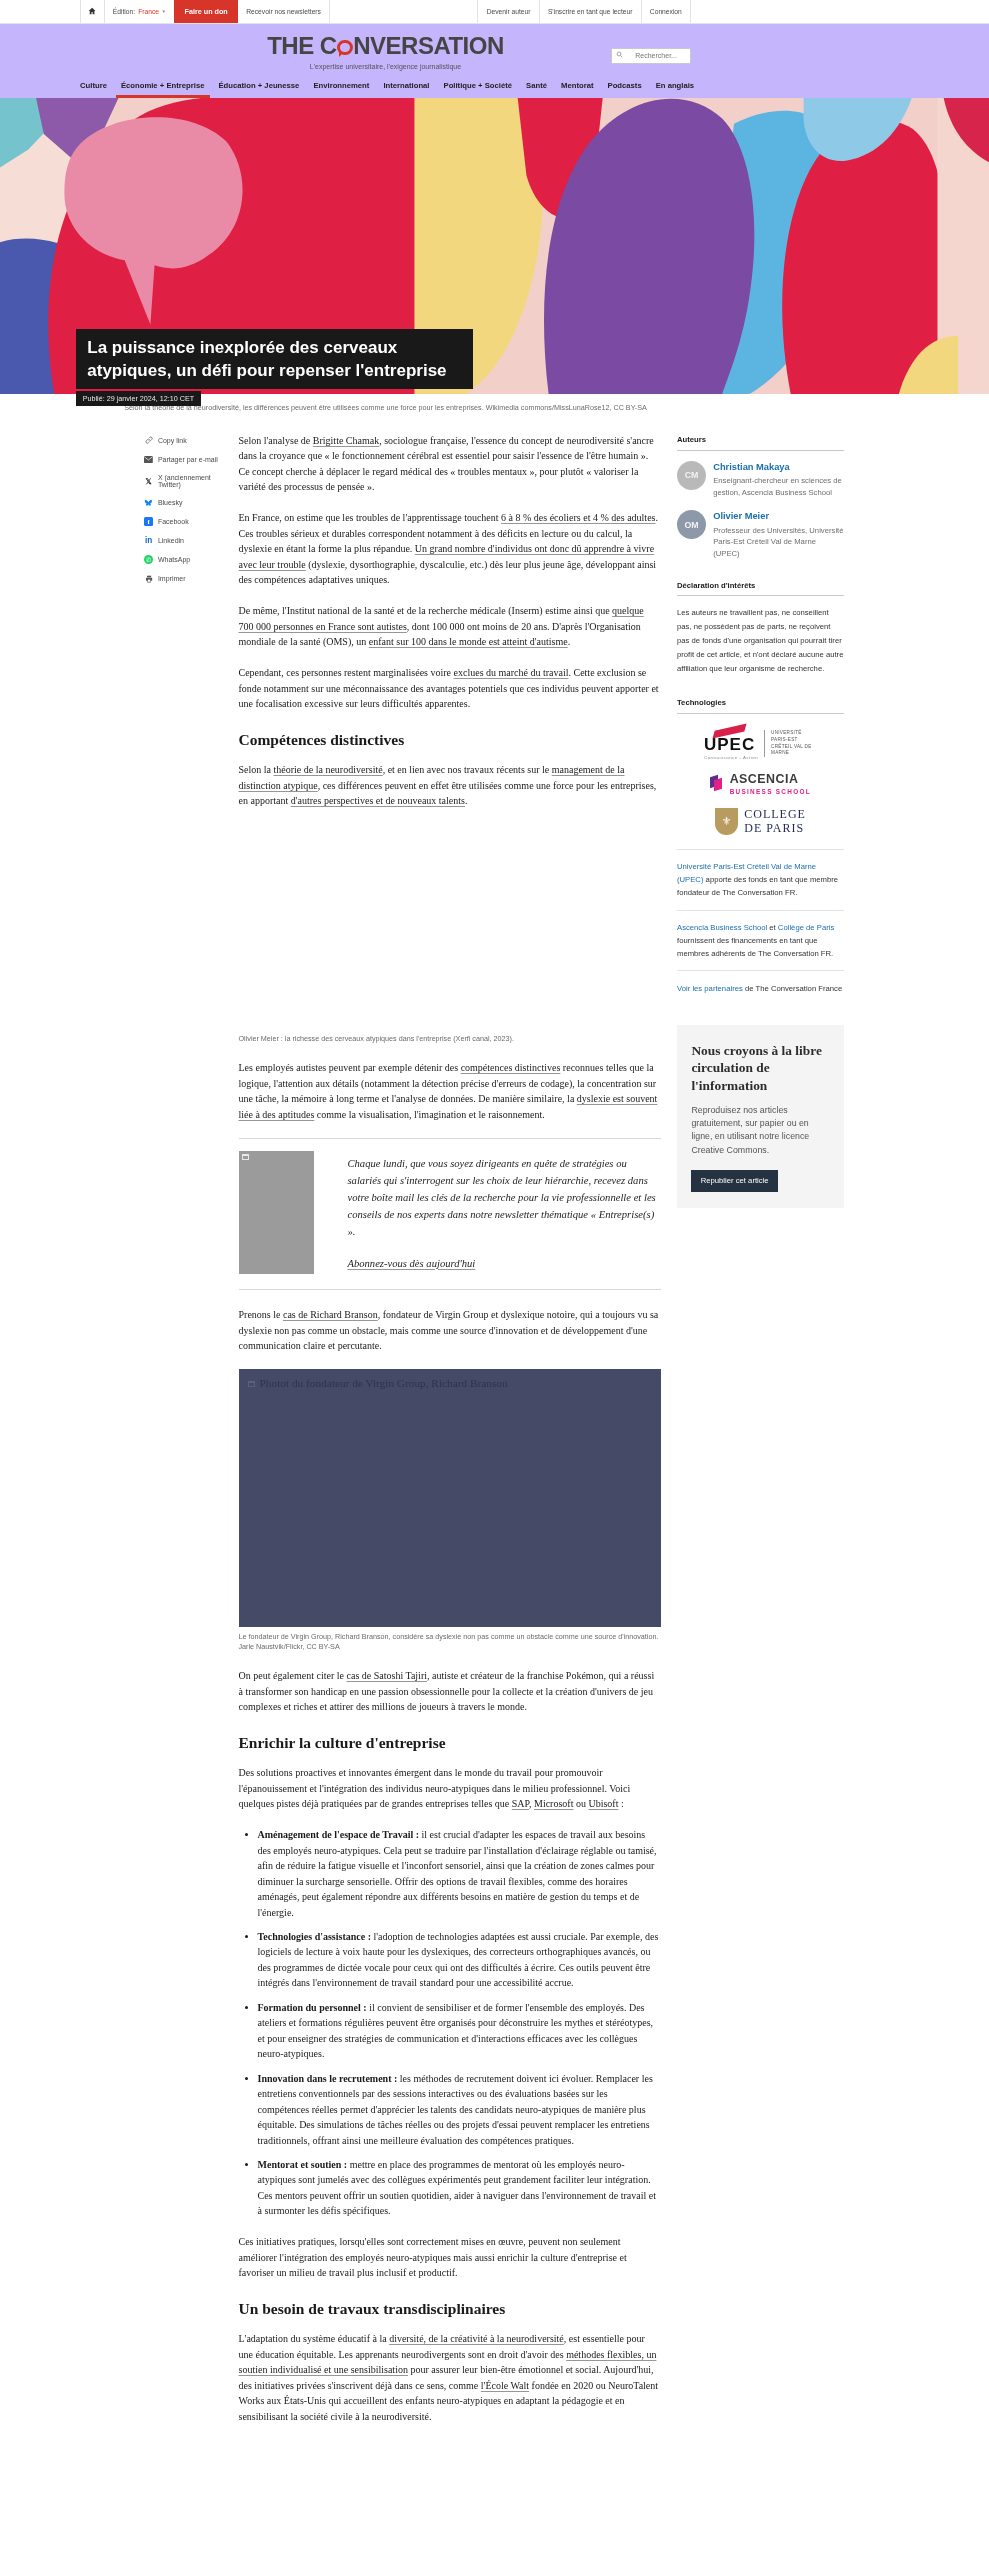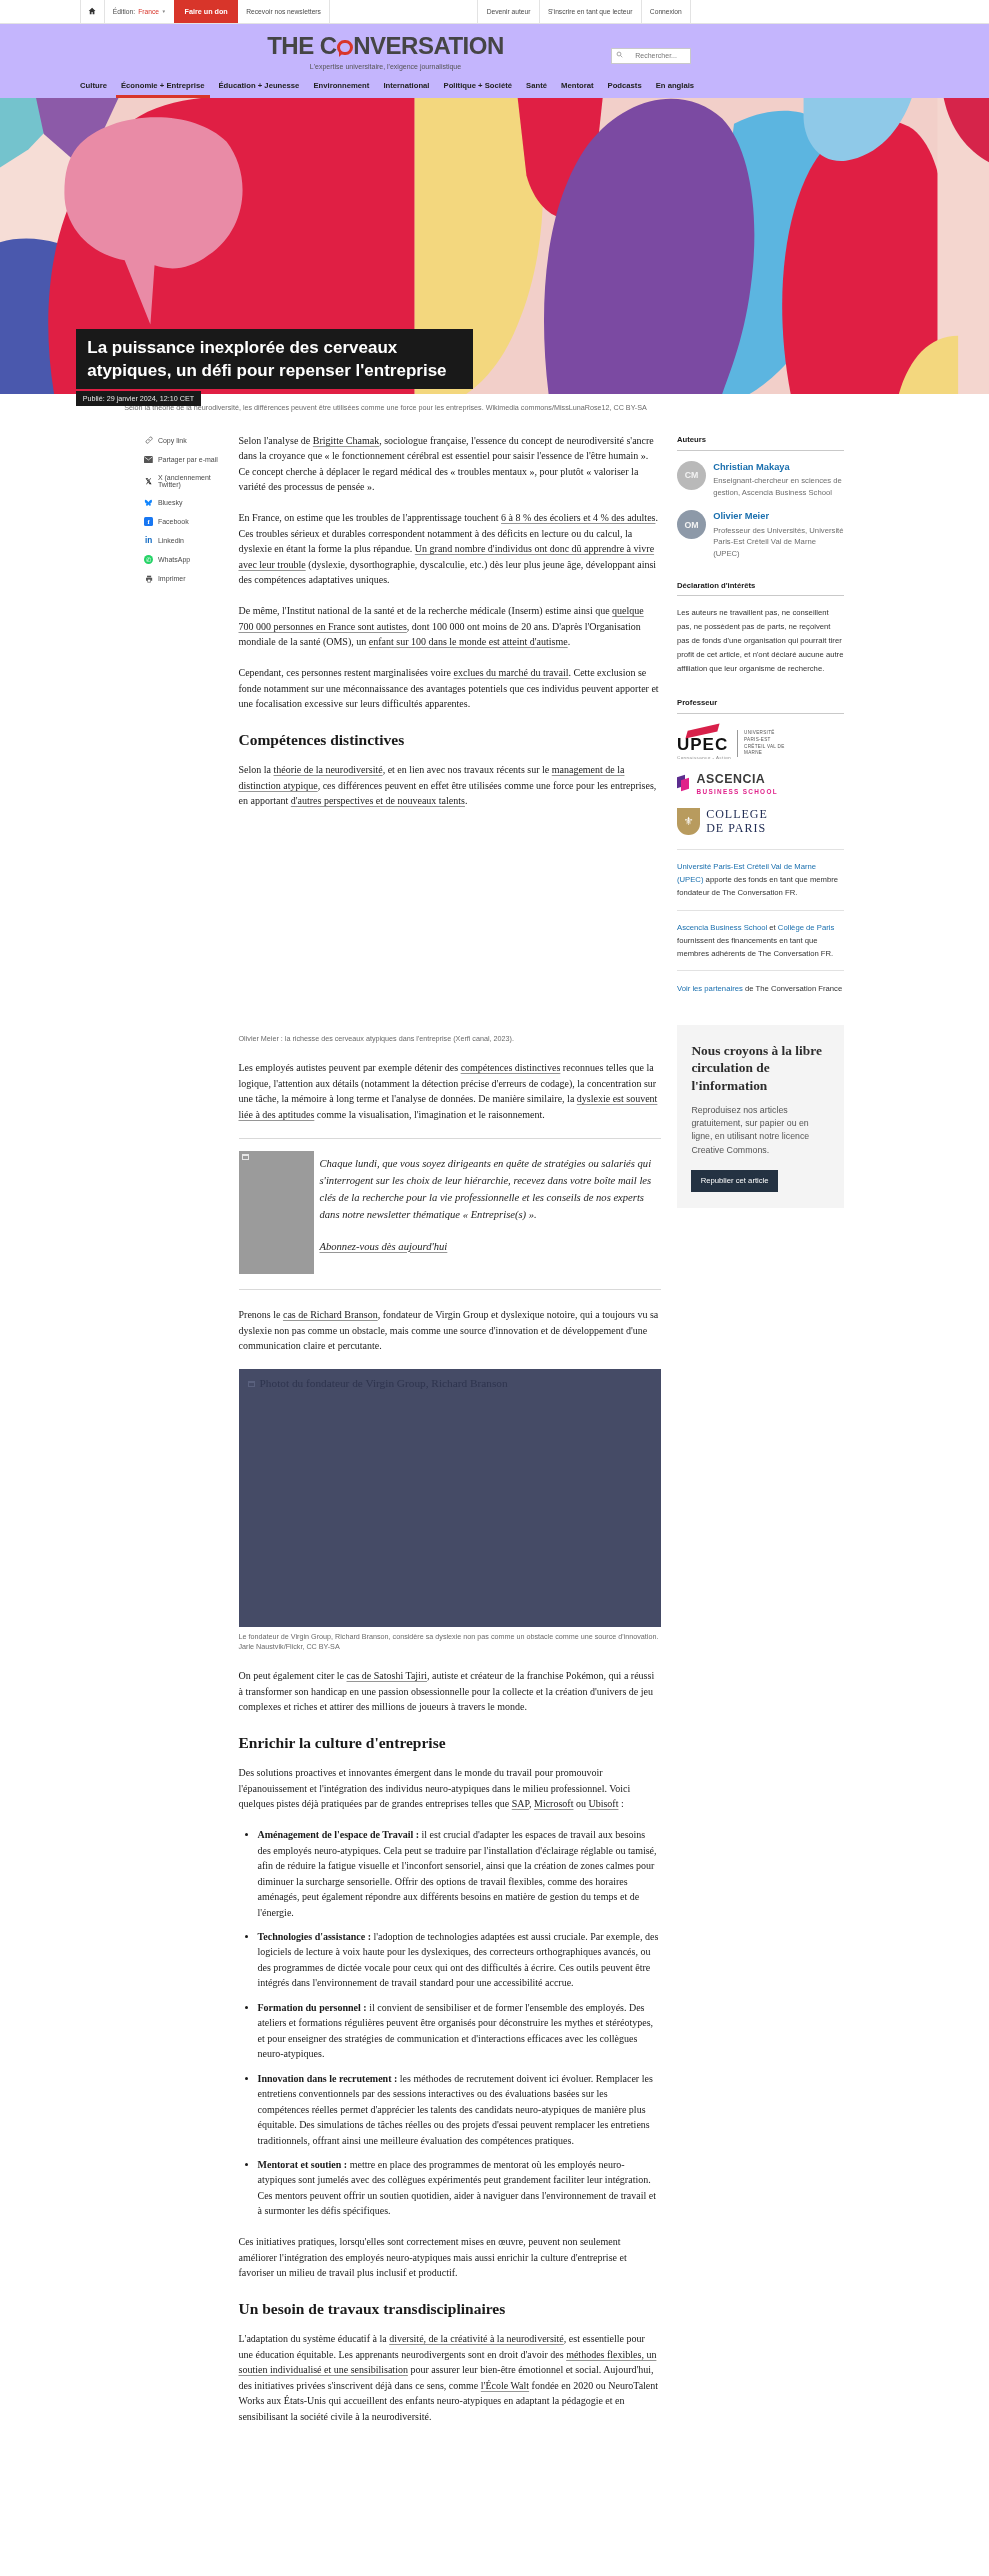--- a/index.html
+++ b/index.html
@@ -44,42 +44,42 @@
   .fb-ic{width:8.8px;height:8.8px;background:#1877f2;border-radius:1.5px;color:#fff;font-weight:bold;font-size:6.7px;display:flex;align-items:center;justify-content:center;font-family:"Liberation Serif",serif;}
   .in-ic{color:#0a66c2;font-weight:bold;font-size:8.2px;font-family:"Liberation Sans",sans-serif;}
   .wa-ic{width:9.3px;height:9.3px;border-radius:50%;background:#25d366;color:#fff;font-size:6.2px;display:flex;align-items:center;justify-content:center;}
   .x-ic{font-weight:bold;font-size:7.7px;color:#111;}
   .main{width:422px;flex:none;margin-left:16.5px;}
   .main p.body{font-family:"Liberation Serif",serif;font-size:10px;line-height:15.5px;margin:0 0 15.5px;}
   .main h2{font-family:"Liberation Serif",serif;font-size:15.5px;line-height:1.2;margin:19.6px 0 12.4px;font-weight:bold;}
   .blink{color:inherit;text-decoration:underline;text-decoration-color:#969696;text-decoration-thickness:0.5px;text-underline-offset:1.8px;}
   .cap{font-size:7.2px;color:#6a6a6a;line-height:10.3px;margin:4.1px 0 15.5px;}
   .video-ph{height:206px;background:#fff;}
-  .nl{border-top:0.5px solid #d9d9d9;border-bottom:0.5px solid #d9d9d9;padding:12.4px 0 14.4px;margin:3.1px 0 17.5px;display:flex;gap:6px;}
+  .nl{border-top:0.5px solid #d9d9d9;border-bottom:0.5px solid #d9d9d9;padding:12.4px 0 14.4px;margin:3.1px 0 17.5px;display:flex;gap:34px;}
   .nl-img{width:75px;height:123px;background:#9b9b9b;flex:none;position:relative;}
   .brk{position:absolute;left:3.1px;top:3.1px;width:7.2px;height:6.2px;border:1px solid #e8e8e8;border-top-width:2.1px;}
   .nl-body{font-family:"Liberation Serif",serif;font-style:italic;font-size:10.6px;line-height:17px;color:#1d1d1d;padding-top:4.1px;}
   .nl-sub{display:inline-block;margin-top:14.4px;}
   .img-broken{height:258px;background:#454b66;padding:8.2px 9.3px;margin-bottom:1px;}
   .img-broken .alt{color:#2e344e;font-family:"Liberation Serif",serif;font-size:11.3px;display:flex;gap:4.1px;align-items:flex-start;}
   .img-broken .brk2{width:7.7px;height:6.7px;border:1px solid #5a617e;border-top-width:2.1px;margin-top:3.6px;flex:none;}
   ul.bullets{font-family:"Liberation Serif",serif;font-size:10px;line-height:15.5px;margin:0 0 15.5px;padding-left:19px;}
   ul.bullets li{margin-bottom:8.8px;}
   .embed2{height:258px;background:#fff;}
   
   .sidebar{width:167px;flex:none;margin-left:16.5px;padding-top:2.1px;}
   .sb-h{font-size:7.7px;font-weight:bold;color:#1a1a1a;border-bottom:0.5px solid #c9c9c9;padding-bottom:5.7px;margin:0 0 10.3px;}
   .author{display:flex;gap:7.2px;margin-bottom:12.4px;}
   .avatar{width:29px;height:29px;border-radius:50%;background:#b9b9b9;flex:none;display:flex;align-items:center;justify-content:center;color:#f2f2f2;font-weight:bold;font-size:8.8px;}
   .avatar.om{background:#8d99a8;}
   .a-name{color:#1a6fae;font-weight:bold;font-size:9.3px;margin:1px 0 3.6px;display:block;text-decoration:none;}
   .a-role{font-size:7.7px;color:#6e6e6e;line-height:11.3px;}
   .decl{font-size:7.7px;line-height:14px;color:#333;margin:0 0 21.6px;}
   .partners-box{margin-bottom:3.1px;}
-  .plogo{display:flex;align-items:center;gap:6.2px;margin:13.4px 0;}
+  .plogo{display:flex;align-items:center;justify-content:center;gap:6.2px;margin:13.4px 0;}
   .upec-l{text-align:left;}
   .upec-sw{width:29px;height:8.2px;background:#d8204a;transform:skewX(-28deg) rotate(-14deg);margin:0 0 1px 11.3px;}
   .upec-t{font-size:17px;font-weight:bold;letter-spacing:1px;color:#111;line-height:1;}
   .upec-s{font-size:4.4px;color:#8a8a8a;letter-spacing:0.5px;margin-top:1.5px;}
   .vline{width:0.5px;height:27px;background:#999;}
   .upec-r{font-size:4.6px;color:#555;line-height:1.5;letter-spacing:0.3px;}
   .asc-ic{width:13.4px;height:17.5px;position:relative;flex:none;}
   .asc-ic i{position:absolute;width:8.2px;height:11.3px;transform:skewY(-18deg);}
   .asc-ic .a1{left:0;top:1px;background:#5b2d8e;}
   .asc-ic .a2{left:4.1px;top:4.1px;background:#e0218a;}
@@ -307,21 +307,21 @@
       <div class="avatar om">OM</div>
       <div>
         <a class="a-name">Olivier Meier</a>
         <div class="a-role">Professeur des Universités, Université Paris-Est Créteil Val de Marne (UPEC)</div>
       </div>
     </div>
 
     <div class="sb-h" style="margin-top:21.6px;">Déclaration d'intérêts</div>
     <div class="decl">Les auteurs ne travaillent pas, ne conseillent pas, ne possèdent pas de parts, ne reçoivent pas de fonds d'une organisation qui pourrait tirer profit de cet article, et n'ont déclaré aucune autre affiliation que leur organisme de recherche.</div>
 
-    <div class="sb-h" style="margin-top:4.1px;">Professeur</div>
+    <div class="sb-h" style="margin-top:4.1px;">Technologies</div>
 
     <div class="partners-box">
       <div class="plogo">
         <div class="upec-l">
           <div class="upec-sw"></div>
           <div class="upec-t">UPEC</div>
           <div class="upec-s">Connaissance - Action</div>
         </div>
         <div class="vline"></div>
         <div class="upec-r" style="width:46px;">UNIVERSITÉ PARIS-EST CRÉTEIL VAL DE MARNE</div>

